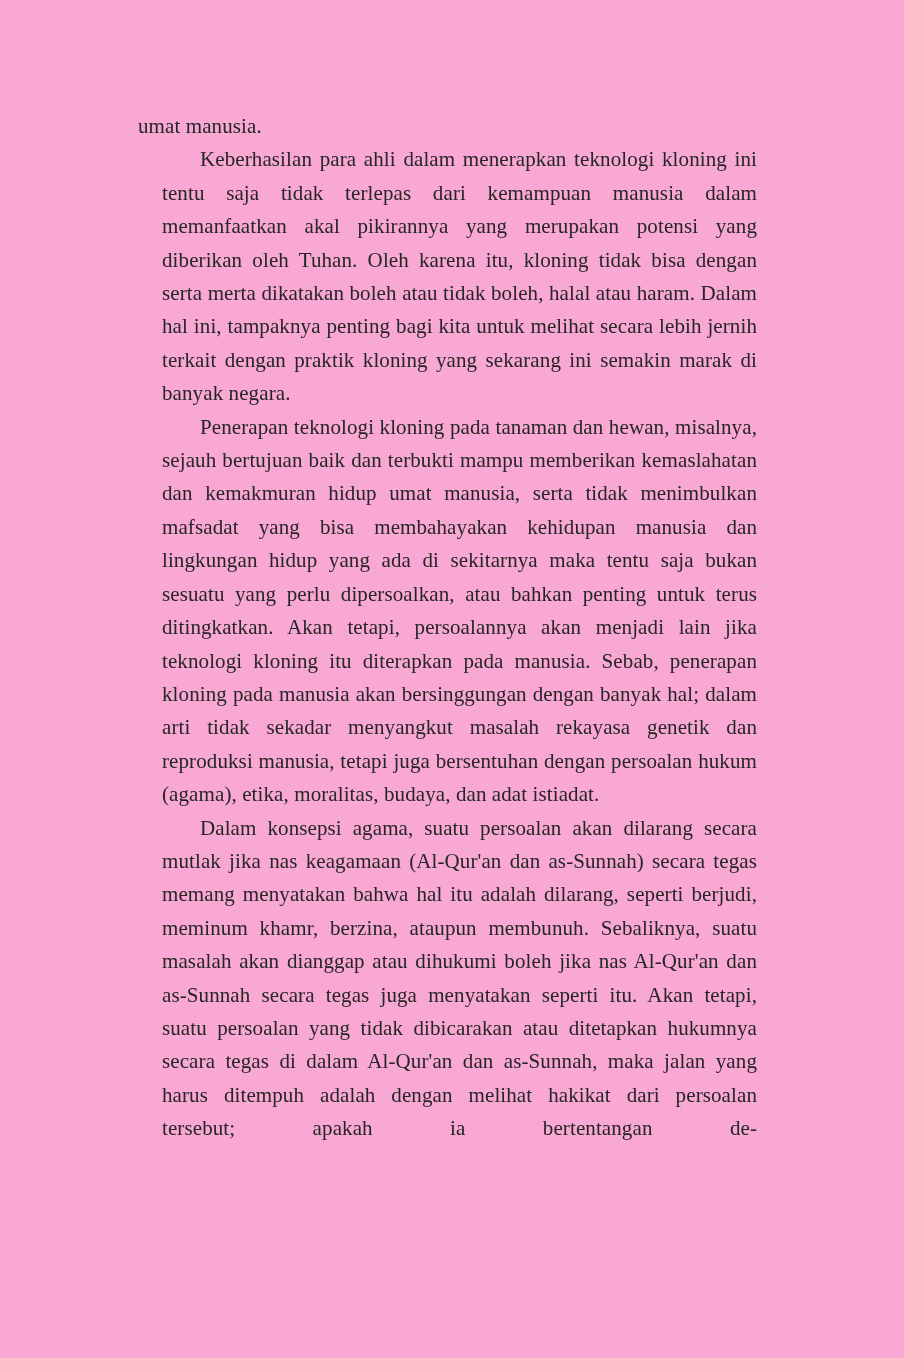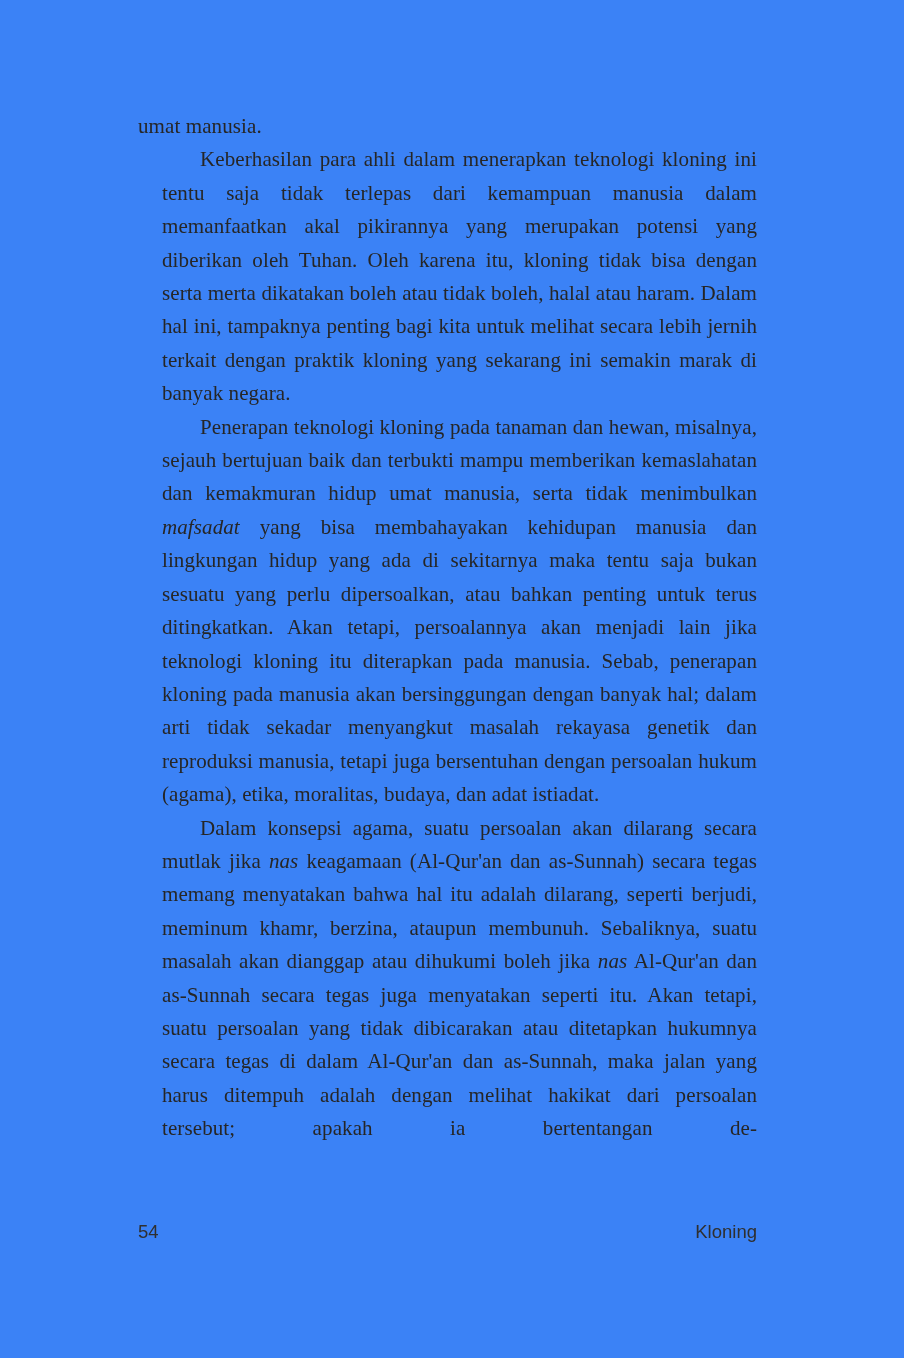--- a/index.html
+++ b/index.html
@@ -4,21 +4,21 @@
 <style>
   html, body {
     margin: 0;
     padding: 0;
     background: #ffffff;
   }
   .page {
     position: relative;
     width: 904px;
     height: 1358px;
-    background: #3b82f6;
+    background: #f9a8d4;
     overflow: hidden;
     font-family: "Liberation Serif", serif;
   }
   .text-block {
     position: absolute;
     left: 138px;
     top: 110px;
     width: 619px;
   }
   .body-par {
@@ -30,21 +30,20 @@
     letter-spacing: 0.1px;
   }
   .body-par.indented {
     text-indent: 38px;
     margin-left: 24px;
   }
   .body-par.justify-last {
     text-align-last: justify;
   }
   .italic {
-    font-style: italic;
   }
   .footer {
     position: absolute;
     left: 138px;
     top: 1221px;
     width: 619px;
     display: flex;
     justify-content: space-between;
     align-items: baseline;
     font-family: "Liberation Sans", sans-serif;
@@ -55,17 +54,13 @@
 </head>
 <body>
 
 <div class="page">
   <div class="text-block">
       <p class="body-par"><span>umat manusia.</span></p>
       <p class="body-par indented"><span>Keberhasilan para ahli dalam menerapkan teknologi kloning ini tentu saja tidak terlepas dari kemampuan manusia dalam memanfaatkan akal pikirannya yang merupakan potensi yang diberikan oleh Tuhan. Oleh karena itu, kloning tidak bisa dengan serta merta dikatakan boleh atau tidak boleh, halal atau haram. Dalam hal ini, tampaknya penting bagi kita untuk melihat secara lebih jernih terkait dengan praktik kloning yang sekarang ini semakin marak di banyak negara.</span></p>
       <p class="body-par indented"><span>Penerapan teknologi kloning pada tanaman dan hewan, misalnya, sejauh bertujuan baik dan terbukti mampu memberikan kemaslahatan dan kemakmuran hidup umat manusia, serta tidak menimbulkan </span><span class="italic">mafsadat</span><span> yang bisa membahayakan kehidupan manusia dan lingkungan hidup yang ada di sekitarnya maka tentu saja bukan sesuatu yang perlu dipersoalkan, atau bahkan penting untuk terus ditingkatkan. Akan tetapi, persoalannya akan menjadi lain jika teknologi kloning itu diterapkan pada manusia. Sebab, penerapan kloning pada manusia akan bersinggungan dengan banyak hal; dalam arti tidak sekadar menyangkut masalah rekayasa genetik dan reproduksi manusia, tetapi juga bersentuhan dengan persoalan hukum (agama), etika, moralitas, budaya, dan adat istiadat.</span></p>
       <p class="body-par indented justify-last"><span>Dalam konsepsi agama, suatu persoalan akan dilarang secara mutlak jika </span><span class="italic">nas</span><span> keagamaan (Al-Qur'an dan as-Sunnah) secara tegas memang menyatakan bahwa hal itu adalah dilarang, seperti berjudi, meminum khamr, berzina, ataupun membunuh. Sebaliknya, suatu masalah akan dianggap atau dihukumi boleh jika </span><span class="italic">nas</span><span> Al-Qur'an dan as-Sunnah secara tegas juga menyatakan seperti itu. Akan tetapi, suatu persoalan yang tidak dibicarakan atau ditetapkan hukumnya secara tegas di dalam Al-Qur'an dan as-Sunnah, maka jalan yang harus ditempuh adalah dengan melihat hakikat dari persoalan tersebut; apakah ia bertentangan de-</span></p>
     </div>
-  <div class="footer">
-    <span>54</span>
-    <span>Kloning</span>
-  </div>
 </div>
 
 </body></html>

